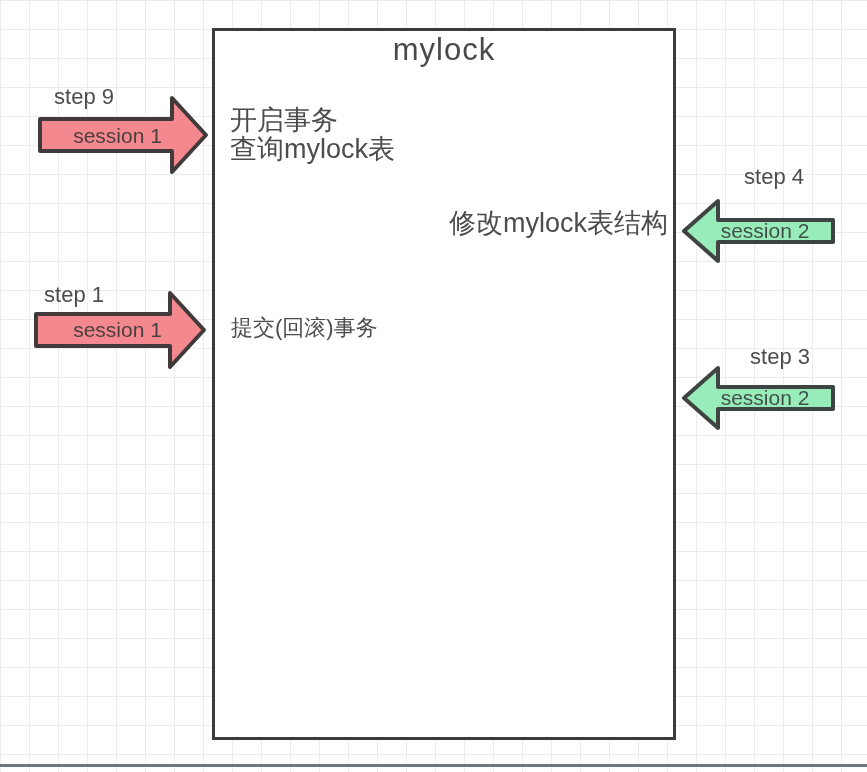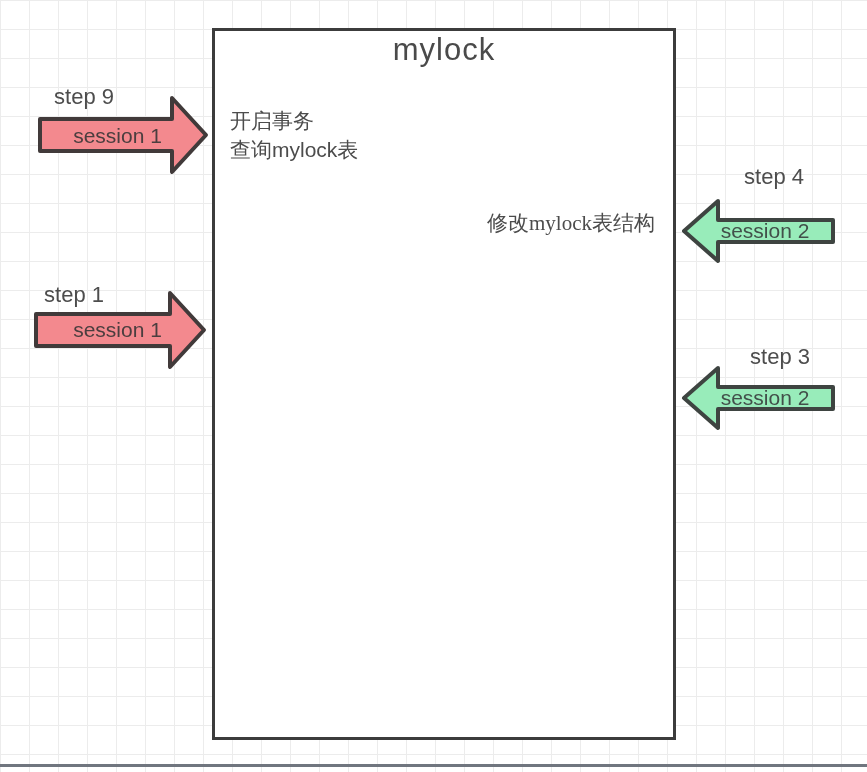--- a/index.html
+++ b/index.html
@@ -55,21 +55,21 @@
   .session-label {
     position: absolute;
     font-size: 21px;
     text-align: center;
     white-space: nowrap;
   }
   .session-red { color: #4b3e3f; }
   .session-green { color: #42504a; }
   .note {
     position: absolute;
-    font-size: 21px;
+    font-size: 27px;
     color: #4c4c4c;
     white-space: nowrap;
     line-height: 29px;
   }
   .note-right { text-align: right; }
   #bottom-edge {
     position: absolute;
     left: 0;
     top: 764px;
     width: 867px;
@@ -99,16 +99,17 @@
 
   <div class="session-label session-red" style="left:55px; top:124px; width:125px;">session 1</div>
   <div class="session-label session-green" style="left:703px; top:219px; width:124px;">session 2</div>
   <div class="session-label session-red" style="left:55px; top:318px; width:125px;">session 1</div>
   <div class="session-label session-green" style="left:703px; top:386px; width:124px;">session 2</div>
 
   <div class="note" style="left:230px; top:106px;">
     <div>开启事务</div>
     <div>查询mylock表</div>
   </div>
-  <div class="note note-right" style="right:212px; top:209px;font-family:Liberation Serif, serif;">修改mylock表结构</div>
+  <div class="note note-right" style="right:199px; top:209px;">修改mylock表结构</div>
+  <div class="note" style="left:231px; top:313px; font-size:22px;">提交(回滚)事务</div>
 
   <div id="bottom-edge"></div>
 </div>
 
 </body></html>

